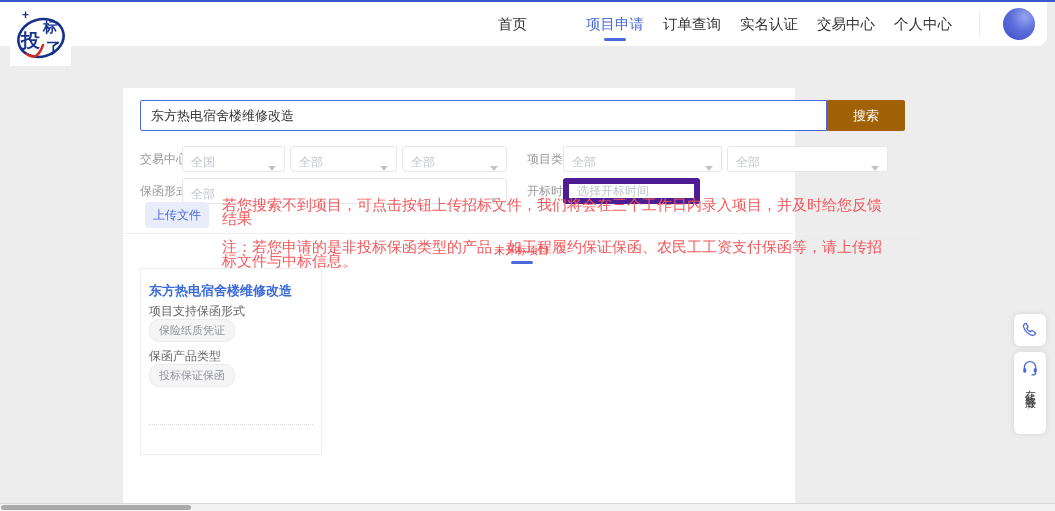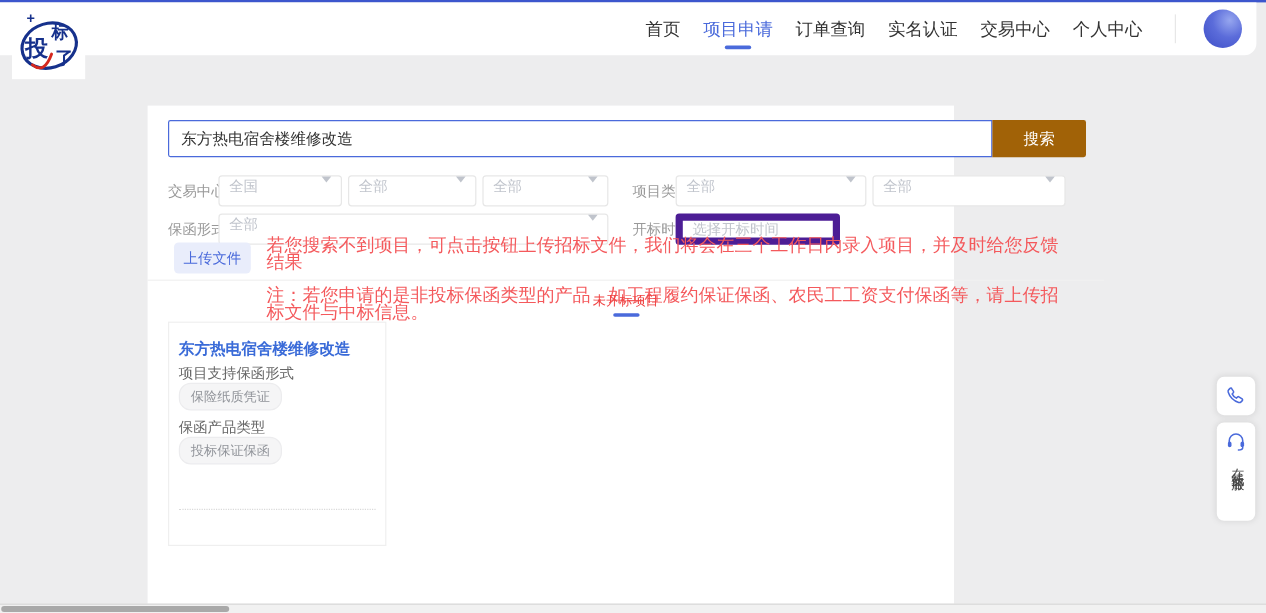--- a/index.html
+++ b/index.html
@@ -9,21 +9,21 @@
 
   
   .top-accent { position:absolute; left:0; top:0; width:1055px; height:2px; background:#3c56cd; }
 
   
   .header { position:absolute; left:0; top:2px; width:1047px; height:44px; background:#ffffff;
             border-radius:0 0 10px 0; display:flex; align-items:center; justify-content:flex-end;
             padding-right:12px; }
   .nav { display:flex; align-items:center; gap:15px; }
   .nav-item { position:relative; font-size:14.5px; color:#333; cursor:pointer; white-space:nowrap; padding:4px 2px; }
-  .nav-item.active { color:#4a6adb; }
+  .nav-item.active { color:#4a6adb;margin-left:40px; }
   .nav-item.active .nav-underline { position:absolute; left:50%; transform:translateX(-50%);
             bottom:-3px; width:22px; height:3px; border-radius:2px; background:#4a6adb; }
   .nav-divider { width:1px; height:24px; background:#e7e7e7; margin:0 8px 0 10px; }
   .avatar { width:32px; height:32px; border-radius:50%;
             background:radial-gradient(circle at 68% 28%, #96a6ef 0%, #5b6cda 45%, #3d4ec6 100%); }
 
   
   .logo-box { position:absolute; left:10px; top:5px; width:61px; height:61px; background:#fff; }
 
   
@@ -37,21 +37,21 @@
   .search-input { position:absolute; left:17px; top:12px; width:687px; height:31px;
                   border:1px solid #4a6adb; border-radius:2px 0 0 2px; padding:0 10px;
                   font-size:13px; color:#333; outline:none; font-family:inherit; }
   .search-btn { position:absolute; left:704px; top:12px; width:78px; height:31px; background:#a16207;
                 color:#fff; font-size:13px; border:none; border-radius:0 2px 2px 0; cursor:pointer;
                 font-family:inherit; }
 
   
   .flabel { position:absolute; font-size:12px; color:#999; line-height:26px; }
   .sel { position:absolute; height:26px; border:1px solid #e7e7e7; border-radius:3px; background:#fff;
-         display:flex; align-items:flex-start; justify-content:space-between; padding:0 8px; cursor:pointer; }
+         display:flex; align-items:flex-end; justify-content:space-between; padding:0 8px; cursor:pointer; }
   .sel-text { font-size:12px; color:#c0c4cc; }
   .caret { width:0; height:0; border-left:4px solid transparent; border-right:4px solid transparent;
            border-top:5px solid #c0c4cc; margin-left:6px; }
   .time-input { position:absolute; height:26px; border:6px solid #4c1d95; border-radius:3px;
                 padding:0 8px; font-size:12px; color:#333; outline:none; font-family:inherit; }
   .time-input::placeholder { color:#c0c4cc; }
 
   
   .upload-btn { position:absolute; left:22px; top:114px; width:64px; height:26px; background:#e9edfb;
                 color:#4a6adb; font-size:12px; border:none; border-radius:4px; cursor:pointer;

